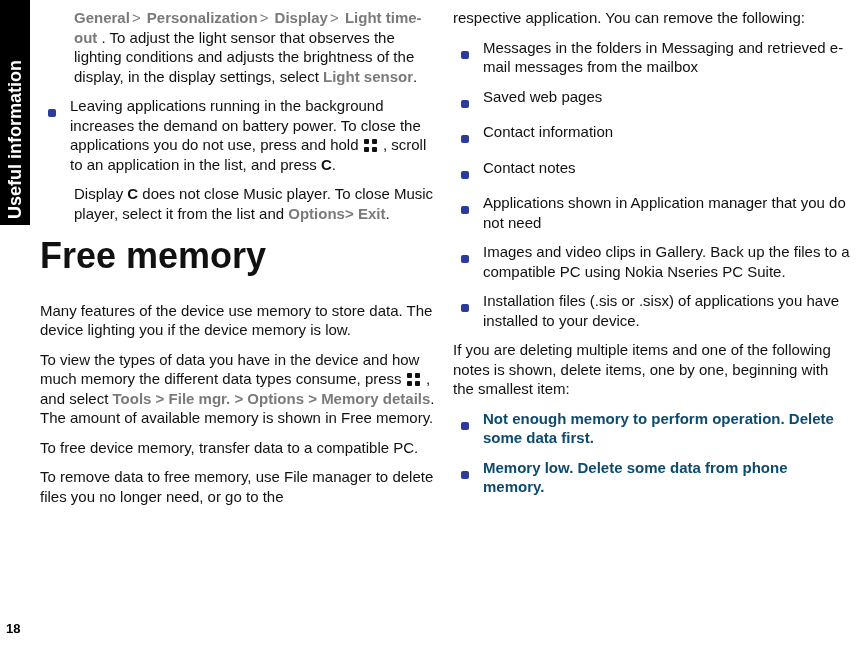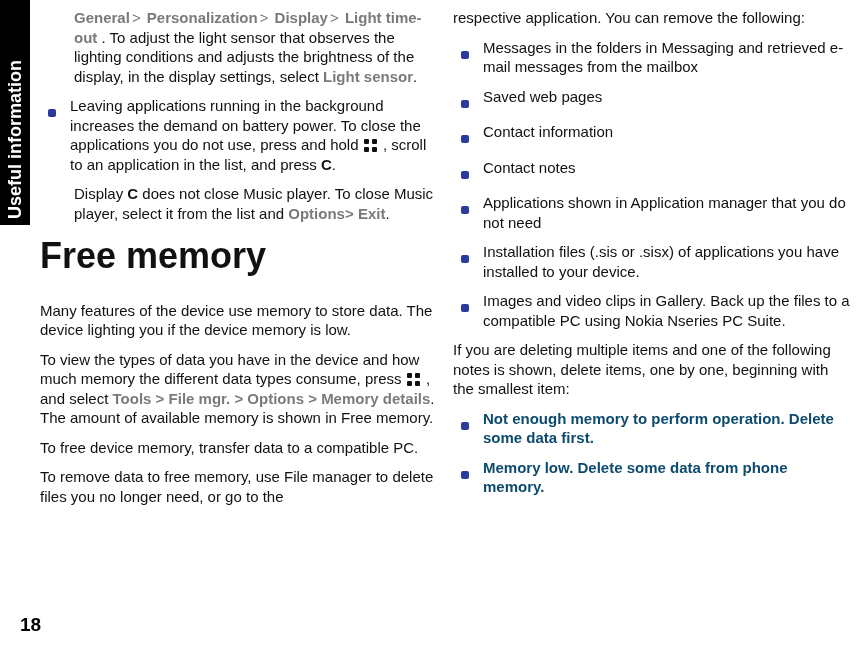--- a/index.html
+++ b/index.html
@@ -38,24 +38,24 @@
       top: 225px;
       color: #fff;
       font-weight: bold;
       font-size: 18px;
       line-height: 30px;
       text-align: left;
       padding-left: 6px;
     }
     .page-number {
       position: absolute;
-      left: 20px;
+      left: 6px;
       bottom: 14px;
       font-weight: bold;
-      font-size: 19px;
+      font-size: 13px;
     }
     .content {
       position: absolute;
       left: 40px;
       top: 8px;
       right: 10px;
       bottom: 10px;
       display: flex;
       gap: 16px;
     }
@@ -214,25 +214,25 @@
     <div class="bullet-row">
       <div class="bullet-dot"><span></span></div>
       <div class="bullet-text">Contact notes</div>
     </div>
     <div class="bullet-row">
       <div class="bullet-dot"><span></span></div>
       <div class="bullet-text">Applications shown in Application manager that you do not need</div>
     </div>
     <div class="bullet-row">
       <div class="bullet-dot"><span></span></div>
+      <div class="bullet-text">Images and video clips in Gallery. Back up the files to a compatible PC using Nokia Nseries PC Suite.</div>
+    </div>
+    <div class="bullet-row">
+      <div class="bullet-dot"><span></span></div>
       <div class="bullet-text">Installation files (.sis or .sisx) of applications you have installed to your device.</div>
-    </div>
-    <div class="bullet-row">
-      <div class="bullet-dot"><span></span></div>
-      <div class="bullet-text">Images and video clips in Gallery. Back up the files to a compatible PC using Nokia Nseries PC Suite.</div>
     </div>
 
     <div class="para noindent">If you are deleting multiple items and one of the following notes is shown, delete items, one by one, beginning with the smallest item:</div>
 
     <div class="bullet-row">
       <div class="bullet-dot"><span></span></div>
       <div class="bullet-text gray-bold">Not enough memory to perform operation. Delete some data first.</div>
     </div>
     <div class="bullet-row">
       <div class="bullet-dot"><span></span></div>

